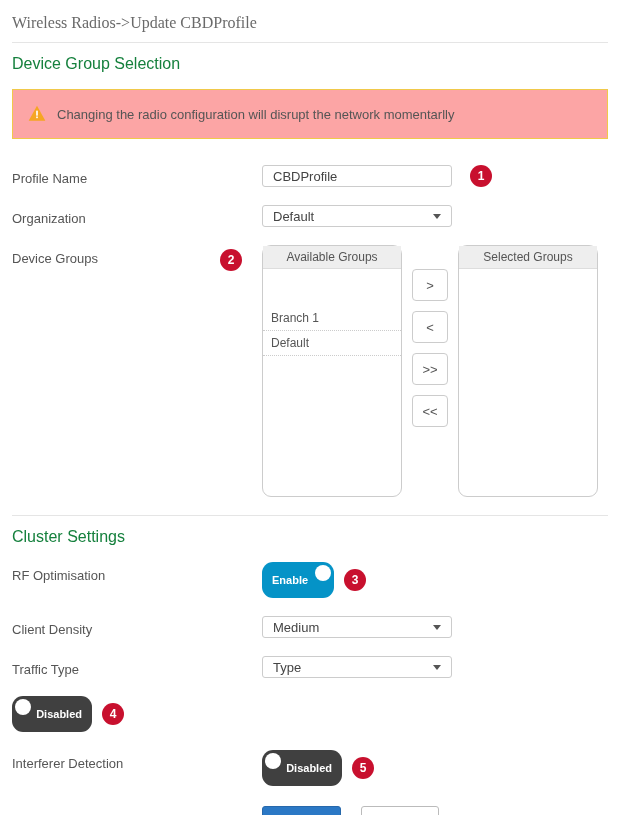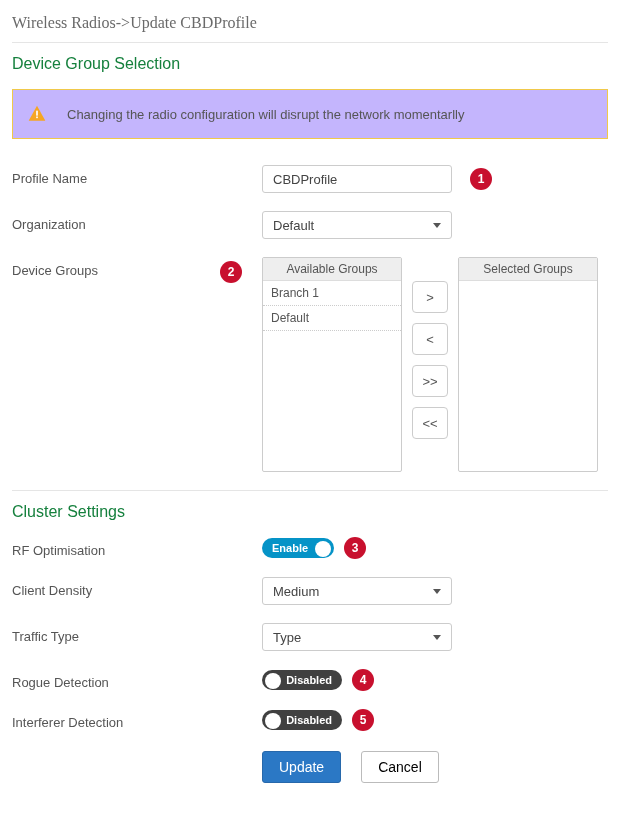--- a/index.html
+++ b/index.html
@@ -26,25 +26,25 @@
     border-top: 1px solid #e5e5e5;
     margin: 8px 0 12px 0;
   }
   .section-title {
     font-size: 16px;
     color: #15803d;
     margin: 6px 0 16px 0;
   }
   .warning-box {
     border: 1px solid #f0c94a;
-    background: #c4b5fd;
+    background: #fca5a5;
     padding: 14px 14px;
     display: flex;
     align-items: center;
-    gap: 20px;
+    gap: 10px;
     margin-bottom: 26px;
   }
   .warn-icon {
     width: 20px; height: 20px; flex: 0 0 auto;
   }
   .warning-text { color: #555; font-size: 13px; }
   .form-row {
     display: flex;
     align-items: flex-start;
     margin-bottom: 18px;
@@ -58,21 +58,21 @@
     position: relative;
   }
   .form-control-area {
     flex: 1 1 auto;
     display: flex;
     align-items: center;
     position: relative;
   }
   input.text-input, .select-input {
     width: 190px;
-    height: 28px;
+    height: 22px;
     border: 1px solid #ccc;
     border-radius: 3px;
     padding: 0 10px;
     font-size: 13px;
     color: #444;
     background: #fff;
   }
   .select-input {
     display: flex;
     align-items: center;
@@ -104,23 +104,24 @@
     top: 4px;
   }
   
   .groups-wrap {
     display: flex;
     gap: 10px;
   }
   .listbox {
     width: 140px;
     border: 1px solid #ccc;
-    border-radius: 2px;
+    border-radius: 9px;
     display: flex;
     flex-direction: column;
+    gap: 37px;
   }
   .listbox-header {
     background: #eee;
     text-align: center;
     font-size: 12px;
     color: #555;
     padding: 4px 0;
     border-bottom: 1px solid #ddd;
   }
   .listbox-body {
@@ -146,21 +147,21 @@
     border-radius: 4px;
     background: #fff;
     font-size: 13px;
     color: #555;
     cursor: pointer;
   }
   
   .toggle {
     display: inline-flex;
     align-items: center;
-    height: 20px;
+    height: 36px;
     border-radius: 11px;
     padding: 0 4px;
     position: relative;
     cursor: pointer;
     font-size: 11px;
     font-weight: bold;
     color: #fff;
     text-align: center;
   }
   .toggle.enabled {
@@ -303,21 +304,20 @@
     <div class="form-label">Traffic Type</div>
     <div class="form-control-area">
       <div class="select-input">
         <span>Type</span>
         <span class="caret-down"></span>
       </div>
     </div>
   </div>
 
   <div class="form-row">
-    <div class="form-label">Rogue Detection</div>
     <div class="form-control-area">
       <div class="toggle disabled">
         <span class="knob"></span>
         <span>Disabled</span>
       </div>
       <span class="badge after-toggle-badge">4</span>
     </div>
   </div>
 
   <div class="form-row">

